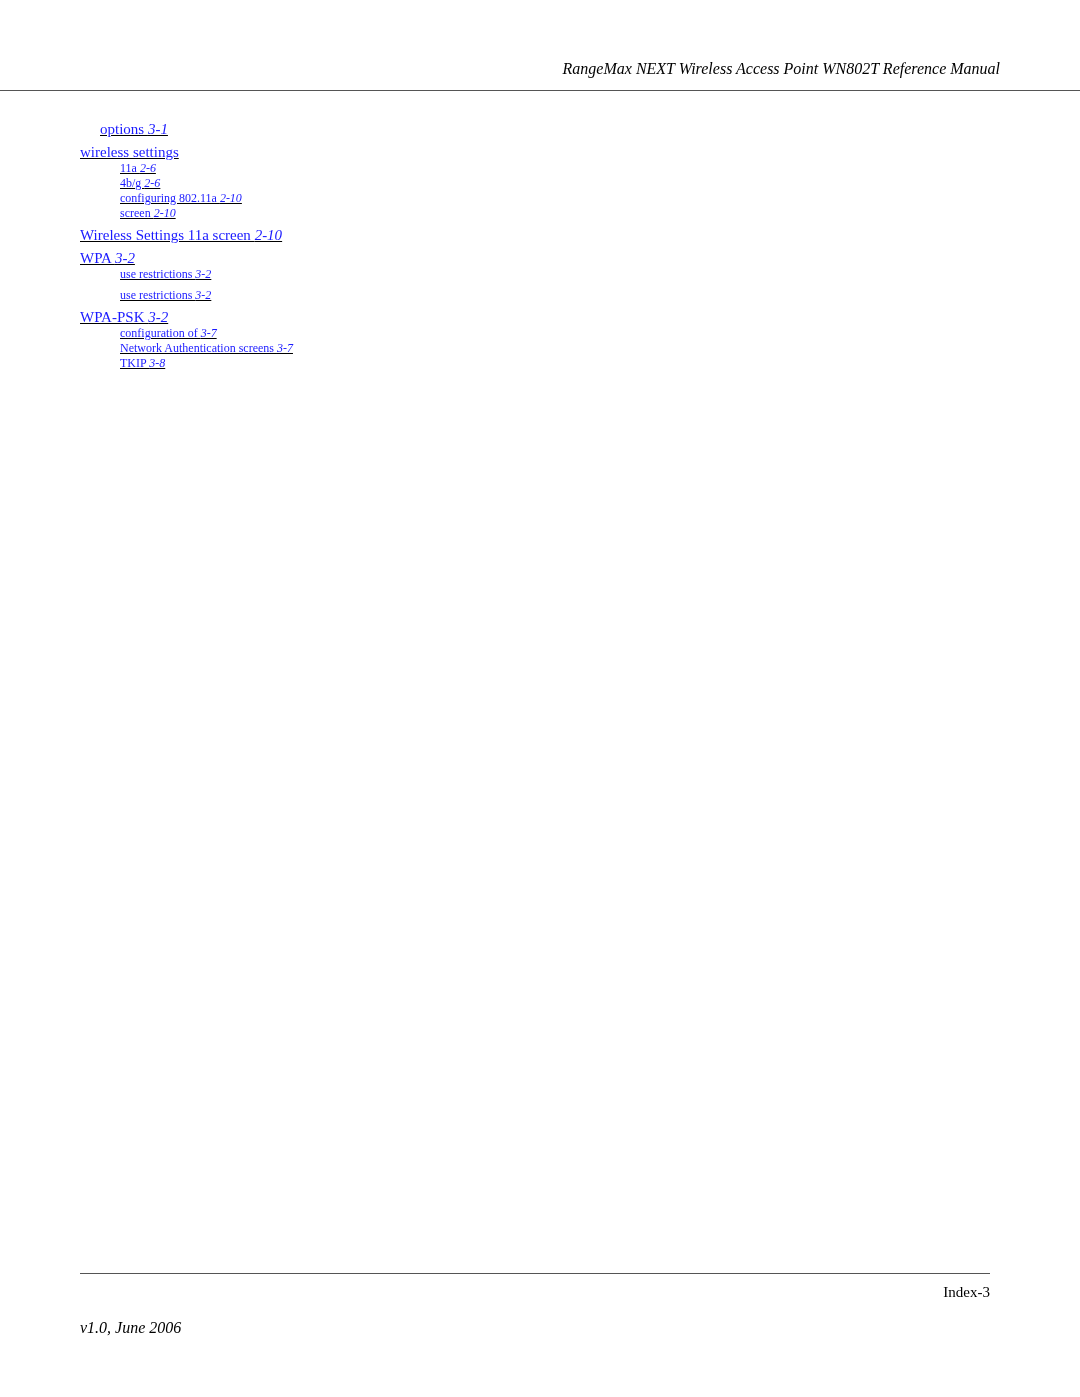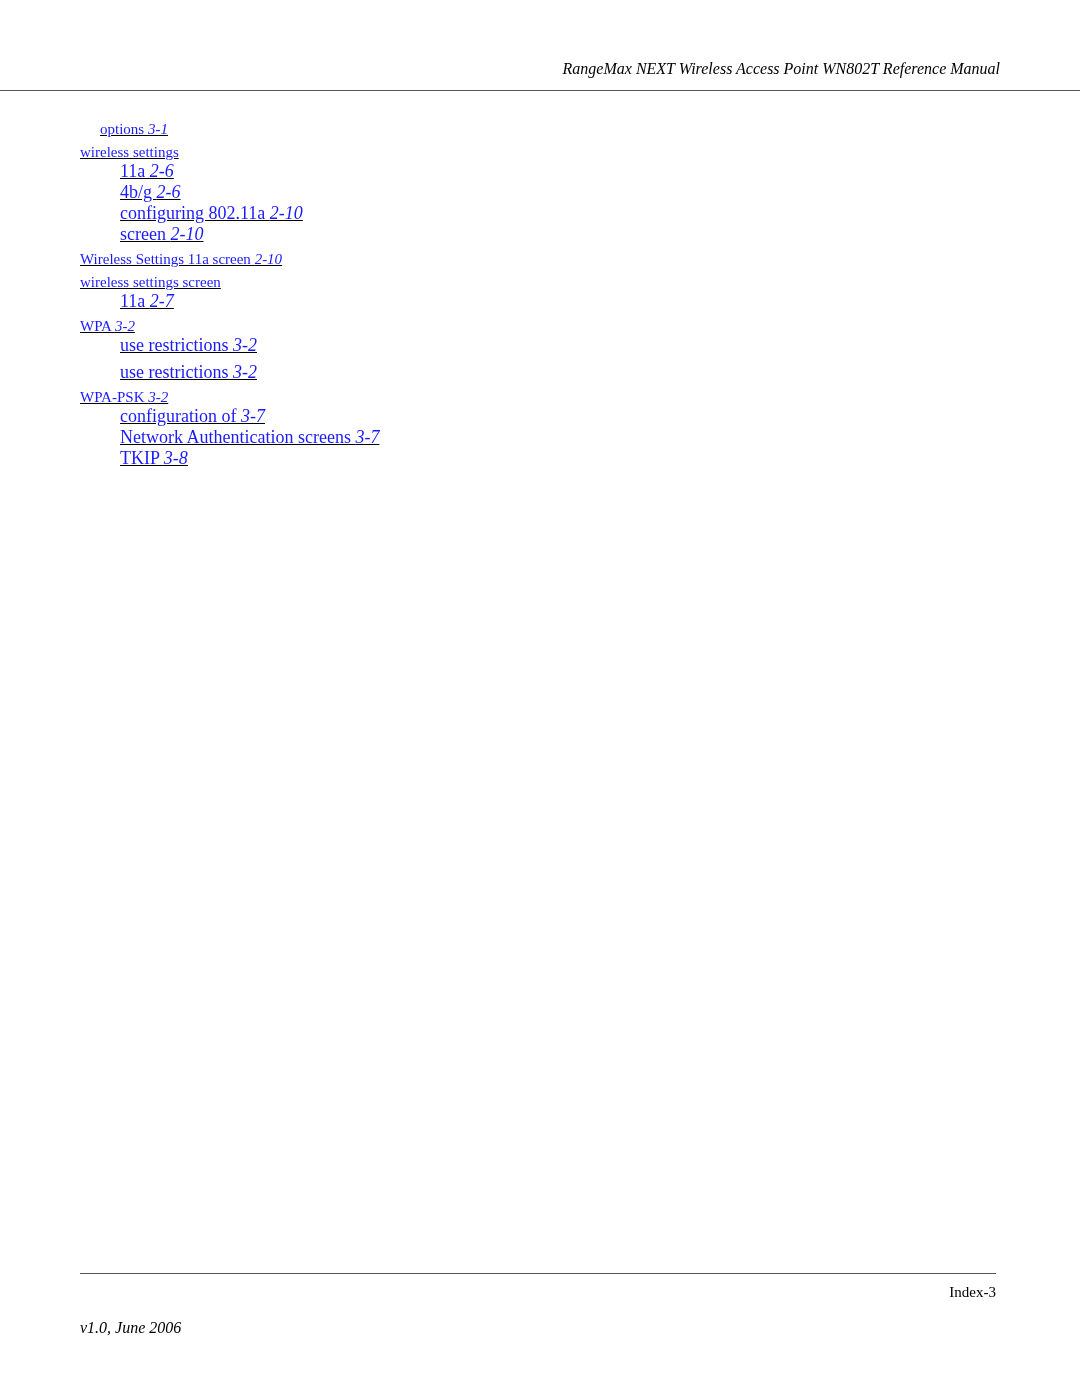--- a/index.html
+++ b/index.html
@@ -47,21 +47,21 @@
     }
 
     .entry-main .page-ref {
       font-style: italic;
       color: #1a1aff;
     }
 
     .entry-sub {
       padding-left: 40px;
       color: #1a1aff;
-      font-size: 18px;
+      font-size: 12px;
     }
 
     .entry-sub .page-ref {
       font-style: italic;
       color: #1a1aff;
     }
 
     .entry-sub2 {
       padding-left: 20px;
       color: #1a1aff;
@@ -75,21 +75,21 @@
 
     .group {
       margin-bottom: 6px;
       text-decoration: underline;
     }
 
     .footer {
       position: absolute;
       bottom: 60px;
       left: 0;
-      right: 4px;
+      right: 10px;
       padding: 0 80px;
     }
 
     .footer-line {
       border-top: 1.5px solid #555555;
       padding-top: 10px;
       display: flex;
       justify-content: flex-end;
     }
 
@@ -139,28 +139,20 @@
         <span>screen </span><span class="page-ref">2-10</span>
       </div>
     </div>
 
     <div class="group">
       <div class="entry-main">
         <span>Wireless Settings 11a screen </span><span class="page-ref">2-10</span>
       </div>
     </div>
 
-    <div class="group">
-      <div class="entry-main">
-        <span>wireless settings screen</span>
-      </div>
-      <div class="entry-sub">
-        <span>11a </span><span class="page-ref">2-7</span>
-      </div>
-    </div>
 
     <div class="group">
       <div class="entry-main">
         <span>WPA </span><span class="page-ref">3-2</span>
       </div>
       <div class="entry-sub">
         <span>use restrictions </span><span class="page-ref">3-2</span>
       </div>
     </div>
 

